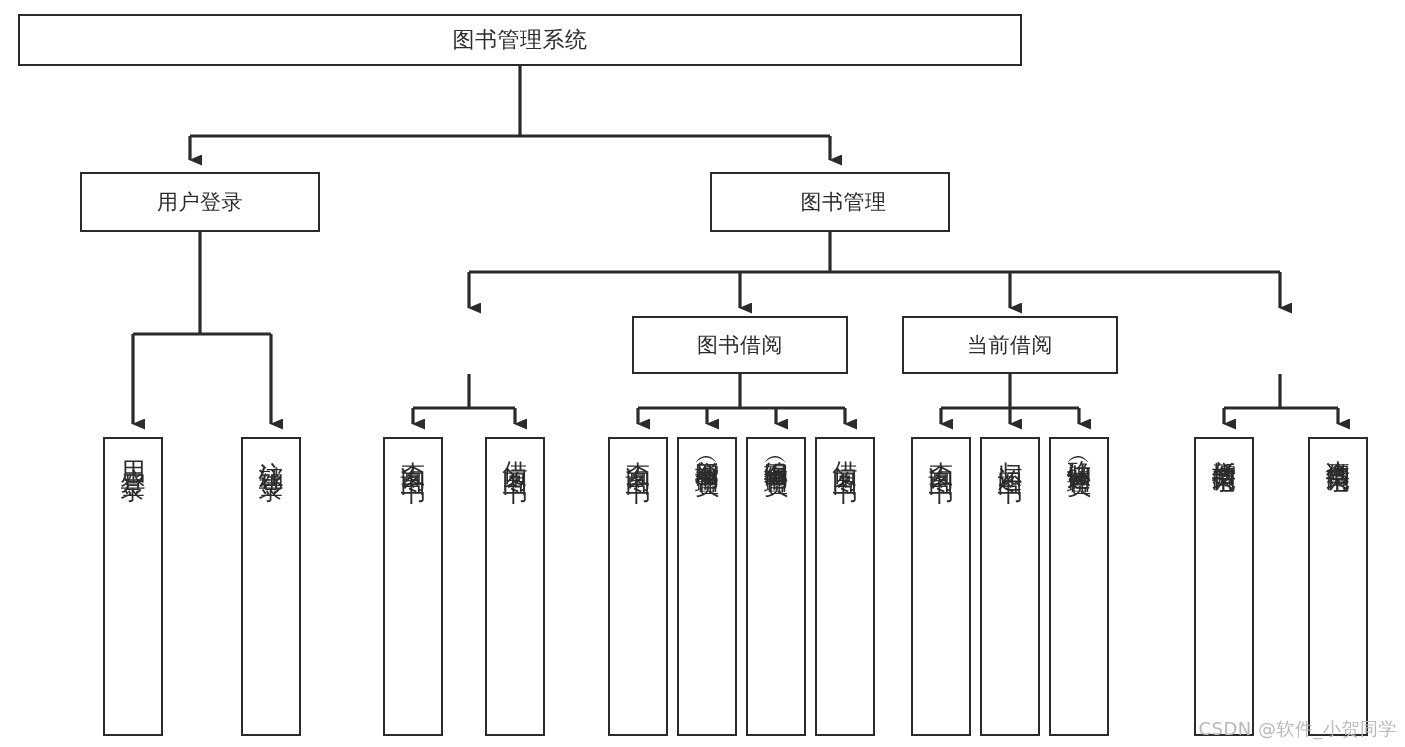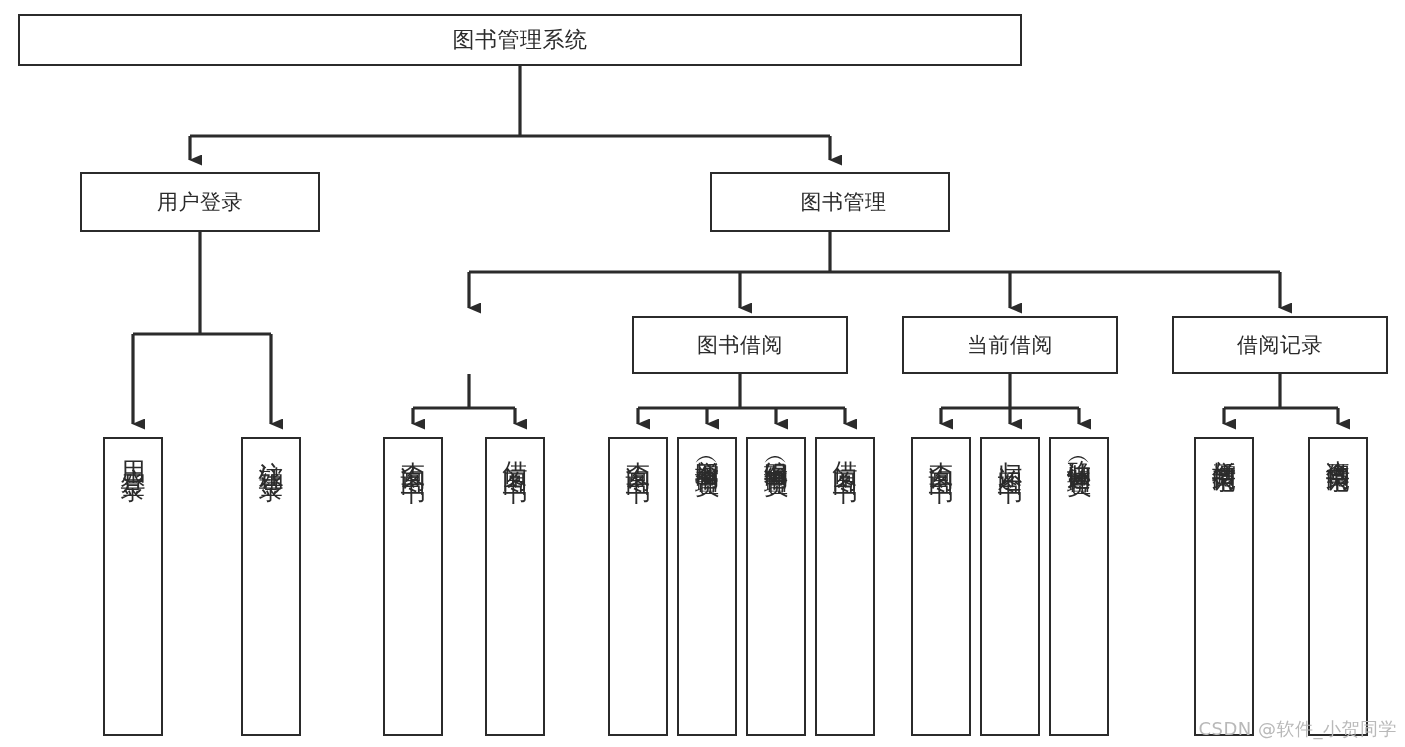--- a/index.html
+++ b/index.html
@@ -145,23 +145,20 @@
   <div class="node horiz" style="left:710px; top:172px; width:240px; height:60px;padding-left:27px;">
     <span class="node-label">图书管理</span>
   </div>
 
   <div class="node horiz" style="left:632px; top:316px; width:216px; height:58px;align-items:center;">
     <span class="node-label">图书借阅</span>
   </div>
   <div class="node horiz" style="left:902px; top:316px; width:216px; height:58px;">
     <span class="node-label">当前借阅</span>
   </div>
-  <div class="node horiz" style="left:1172px; top:316px; width:216px; height:58px;">
-    <span class="node-label">借阅记录</span>
-  </div>
 
   <div class="node leaf" style="left:103px; top:437px; width:60px; height:299px;">
     <span class="node-label">用户登录</span>
   </div>
   <div class="node leaf" style="left:241px; top:437px; width:60px; height:299px;">
     <span class="node-label">注销登录</span>
   </div>
 
   <div class="node leaf" style="left:383px; top:437px; width:60px; height:299px;">
     <span class="node-label">查询图书</span>

